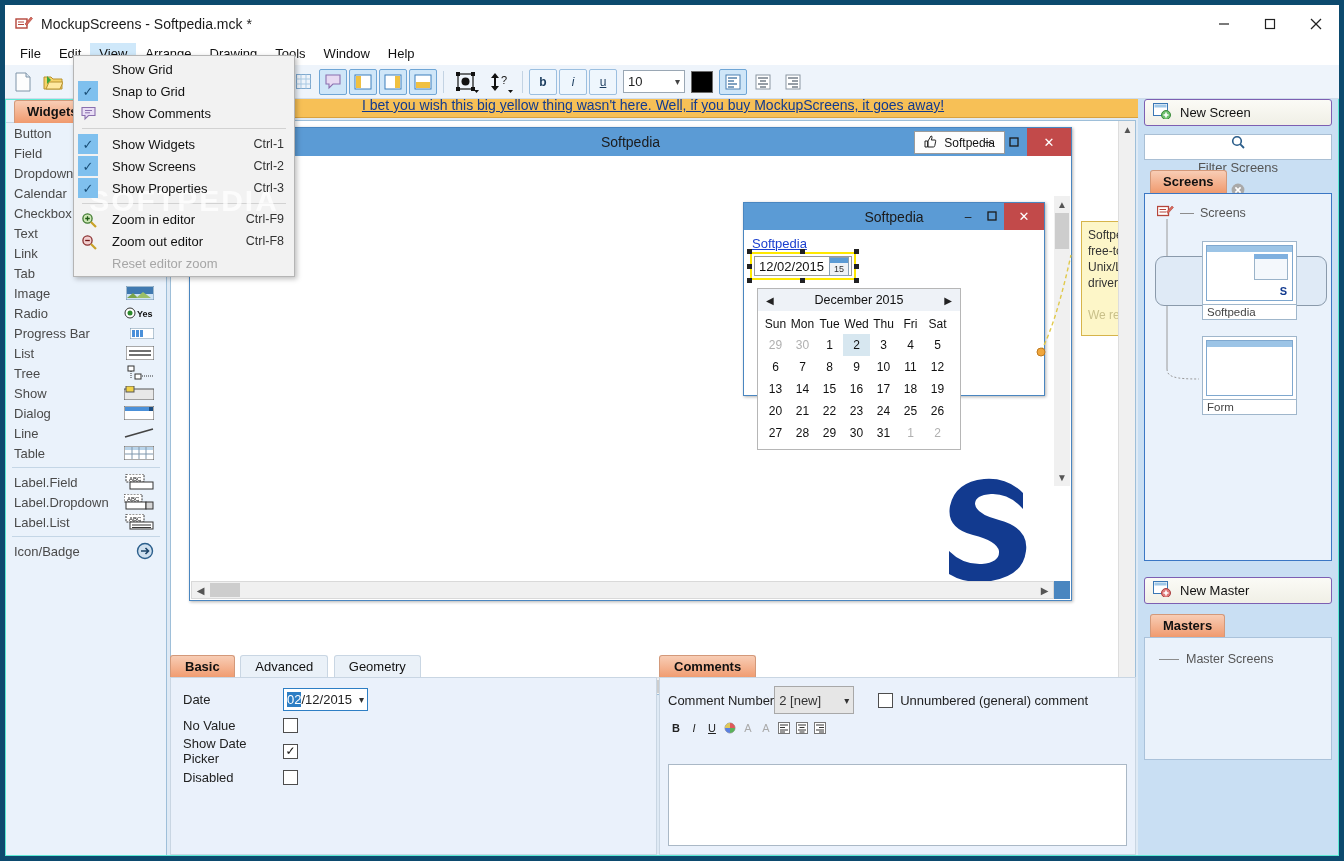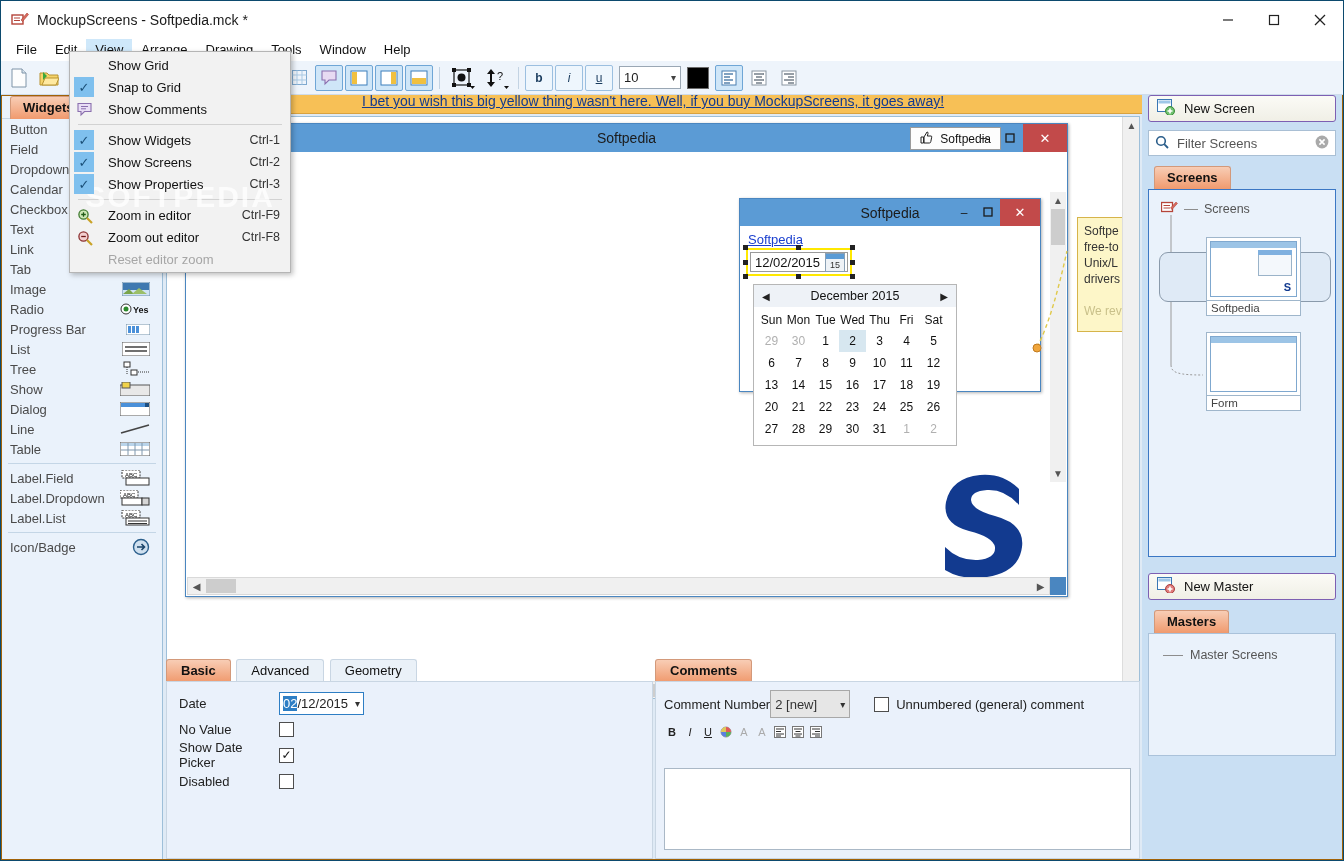--- a/index.html
+++ b/index.html
@@ -7,21 +7,21 @@
   body {
     width:1344px; height:861px;
     font-family:"Liberation Sans", sans-serif;
     font-size:13px;
     background:#ffffff;
     overflow:hidden;
     position:relative;
     color:#333;
   }
   
-  #app { position:absolute; inset:0; border:1px solid #0c4a6e; background:#a16207; }
+  #app { position:absolute; inset:0; border:5px solid #0c4a6e; background:#5eead4; }
   #titlebar { height:38px; background:#ffffff; display:flex; align-items:center; position:relative; }
   #titlebar .tb-icon { margin-left:10px; margin-right:8px; width:18px; height:16px; position:relative; }
   #titlebar .title { font-size:14px; color:#1a1a1a; }
   #wincontrols { position:absolute; right:0; top:0; height:38px; display:flex; }
   #wincontrols .wc { width:46px; height:38px; display:flex; align-items:center; justify-content:center; font-size:14px; color:#222; }
 
   
   #menubar { height:22px; background:#fff; display:flex; align-items:center; padding-left:6px; font-size:13px; position:relative; z-index:40;}
   #menubar .mi { padding:3px 9px 4px 9px; color:#111; }
   #menubar .mi.active { background:#cfe8fa; }
@@ -96,21 +96,21 @@
   .cbx { width:15px; height:15px; border:1px solid #4d4d4d; background:#fff; display:inline-flex; align-items:center; justify-content:center; font-size:12px; color:#111; }
   .dsel { width:85px; height:23px; border:1px solid #2d7ec4; background:#fff; display:flex; align-items:center; justify-content:space-between; padding:0 3px; font-size:13px;}
   .dsel .hl { background:#2d7ec4; color:#fff; }
   .gsel { height:28px; border:1px solid #a8a8a8; background:#e6e6e6; display:flex; align-items:center; justify-content:space-between; padding:0 4px; font-size:13px; width:80px;}
   .rtbtn { width:16px; height:16px; display:flex; align-items:center; justify-content:center; font-size:11px; border:1px solid transparent; color:#222;}
   .rtbtn.dim { color:#aaa; }
 
   
   #rightpanel { position:absolute; right:1px; top:88px; width:200px; bottom:1px; background:#c9dff3; padding:6px; }
   .bigbtn { height:27px; background:linear-gradient(#fbfbf6,#f0efe6); border:1px solid #7d5fb2; border-radius:3px; display:flex; align-items:center; gap:9px; padding:0 8px; font-size:13px; color:#111;}
-  .srchbox { height:26px; margin-top:8px; background:#fff; border:1px solid #a9bfd4; display:flex; align-items:center; gap:8px; padding:0 6px; font-size:13px; color:#555;}
+  .srchbox { height:26px; margin-top:8px; background:#fff; border:1px solid #a9bfd4; display:flex; align-items:center; gap:8px; padding:0 6px; font-size:13px; color:#555;flex-direction:column;}
   .rtab { display:inline-block; padding:3px 12px 4px 12px; font-size:13px; font-weight:bold; color:#111;
           background:linear-gradient(#f8cdb5,#f09a6e); border:1px solid #d3997a; border-bottom:none; border-radius:3px 3px 0 0; margin-left:6px;}
   .rbody { background:#eaf2fb; border:1px solid #3b77c4; }
   .thumb { width:95px; background:#fff; border:1px solid #9fb6cb; }
   .thumb .tt { height:62px; position:relative; background:#fff; }
   .thumb .cap { border-top:1px solid #9fb6cb; font-size:11.5px; color:#444; padding:1px 4px; }
 
   
   #viewmenu { position:absolute; left:68px; top:50px; width:222px; background:#f2f2f2; border:1px solid #b5b5b5; z-index:60; box-shadow:2px 2px 5px rgba(0,0,0,.25); padding:2px 0;}
   .vm-item { height:22px; display:flex; align-items:center; font-size:13px; color:#111; position:relative; padding-left:38px; padding-right:10px;}

